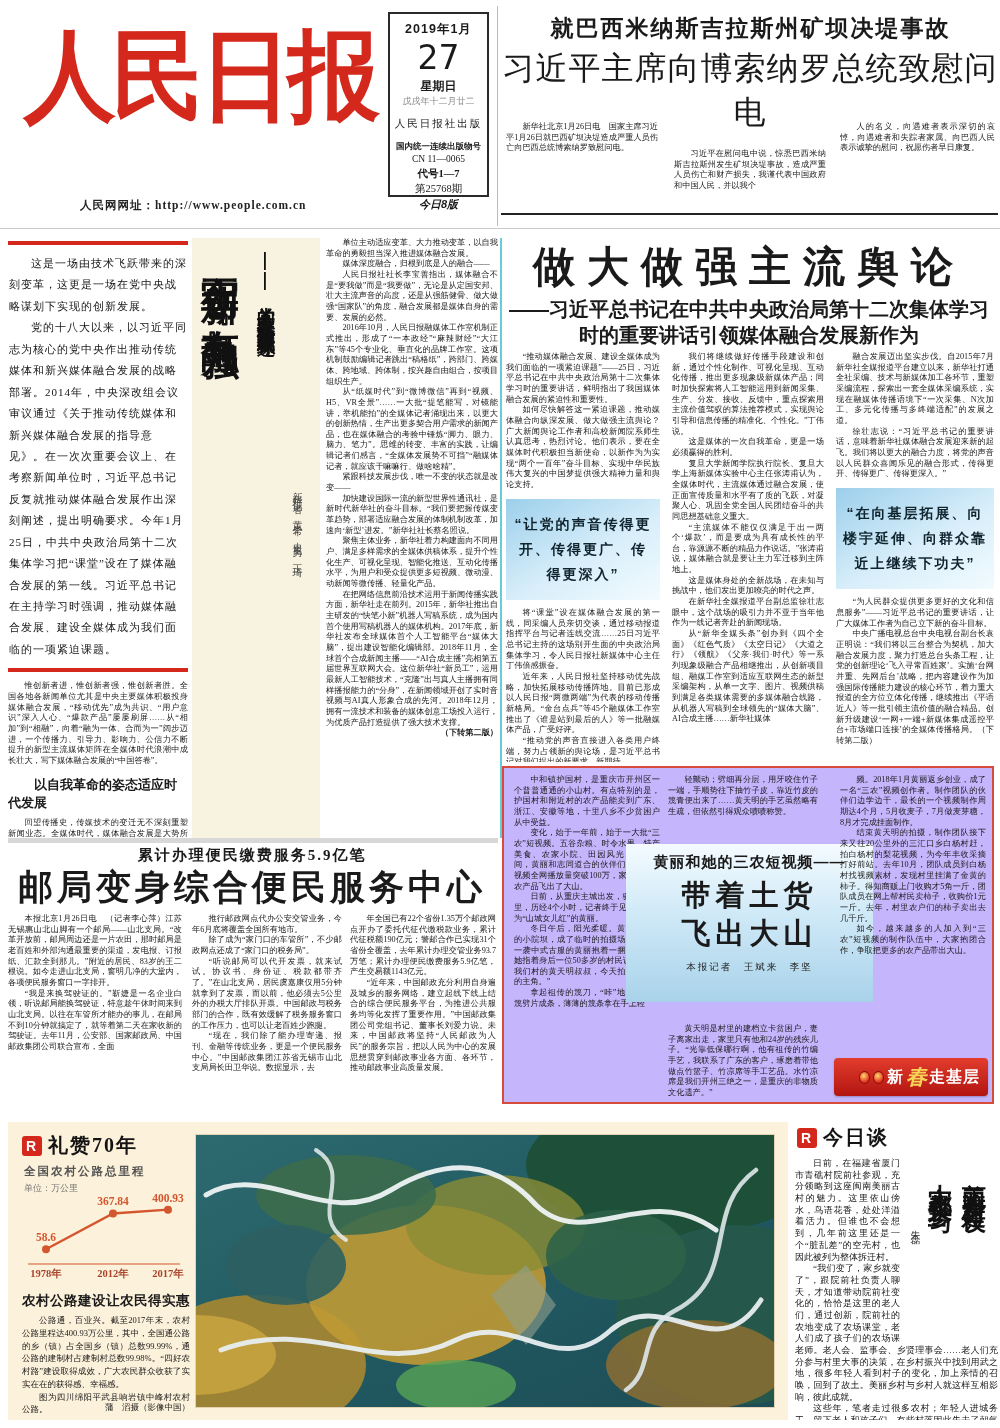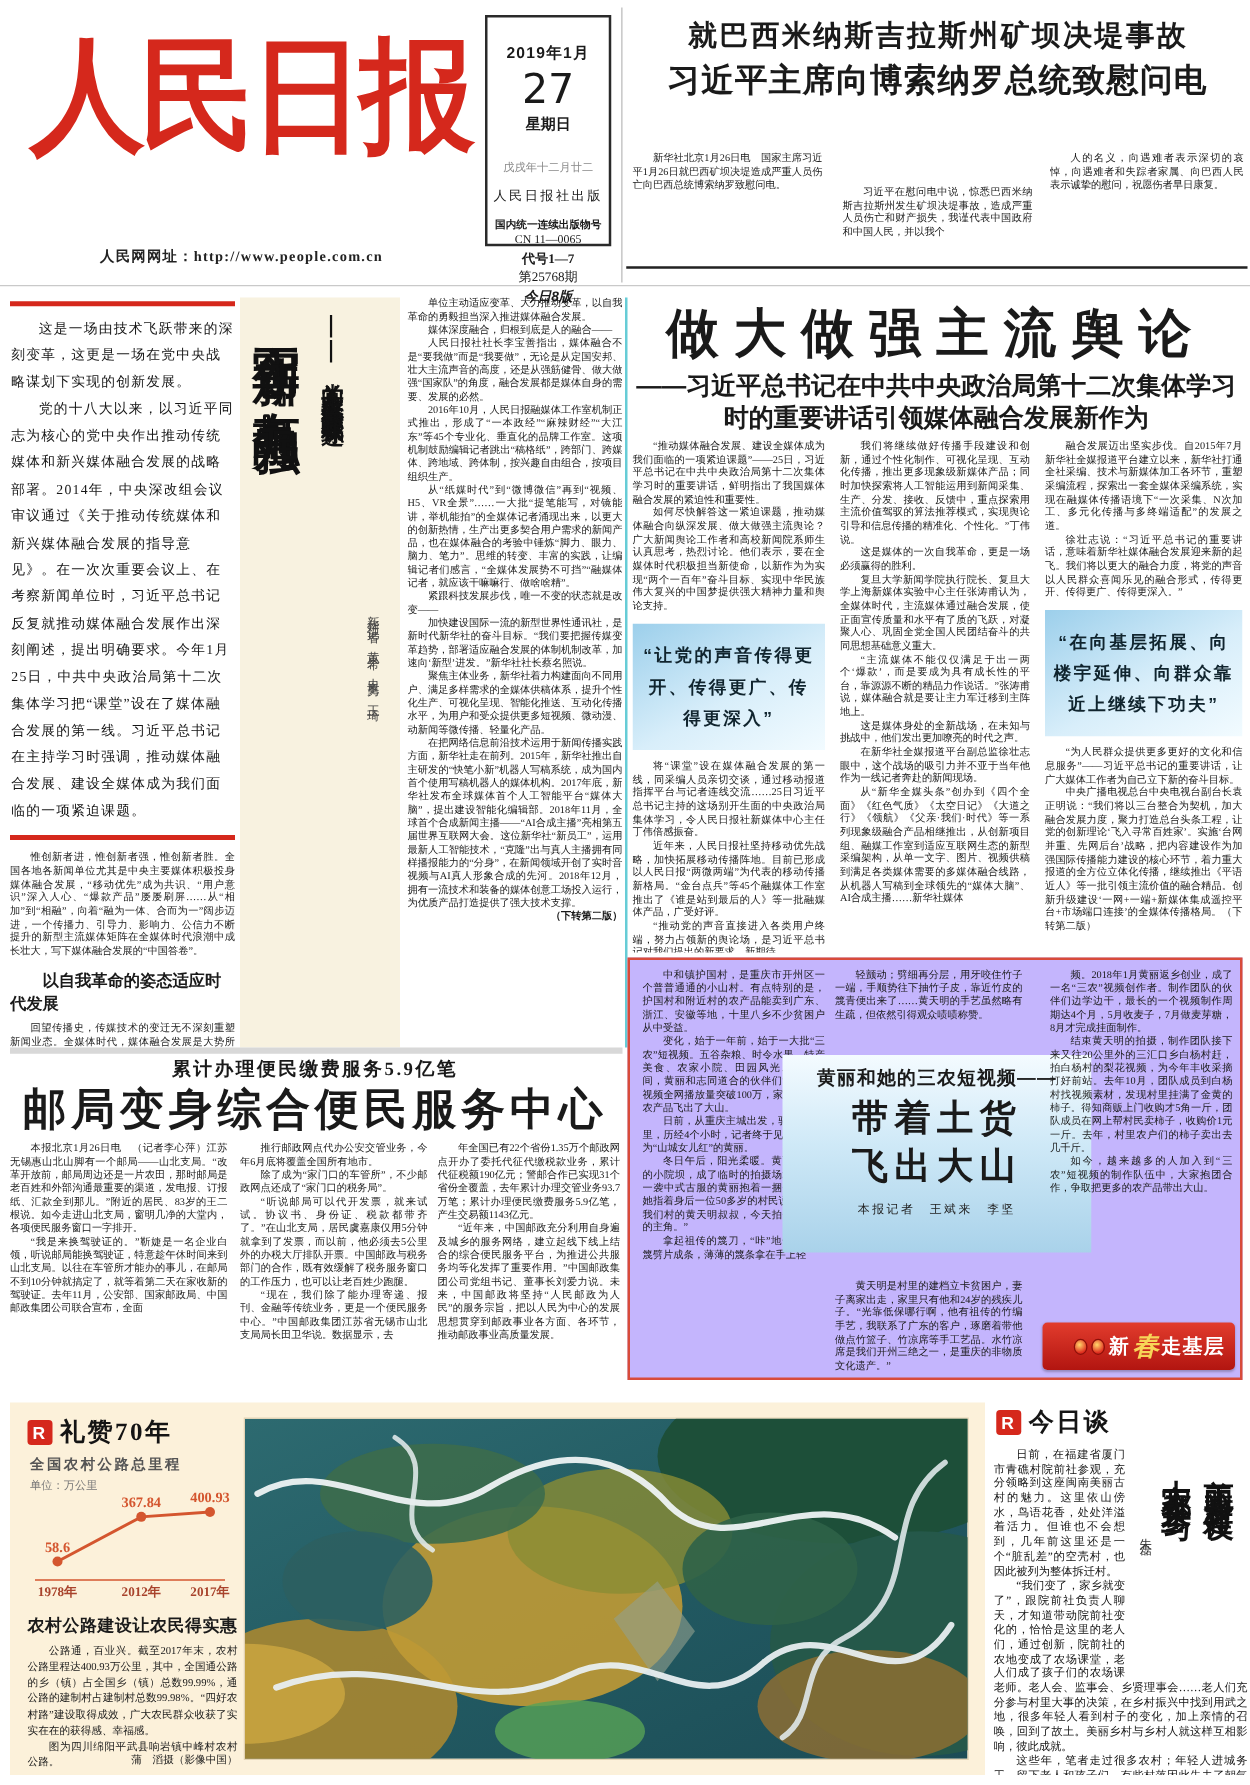--- a/index.html
+++ b/index.html
@@ -7,35 +7,35 @@
         font-family:"Liberation Serif","DejaVu Serif",serif;color:#1a1a1a;overflow:hidden;}
   .hei{font-family:"Liberation Sans","DejaVu Sans",sans-serif;}
   .abs{position:absolute;}
   .ctr{text-align:center;}
   
   #mast-title{left:24px;top:2px;width:372px;height:150px;font-size:92px;font-weight:bold;
               color:#d5281c;letter-spacing:-4px;transform:scaleY(1.08);line-height:150px;white-space:nowrap;}
   #mast-en{left:58px;top:152px;width:306px;font-size:21px;font-weight:bold;color:#d5281c;letter-spacing:9px;text-align:center;}
   #mast-url{left:80px;top:198px;width:320px;font-size:11.5px;font-weight:bold;color:#222;letter-spacing:1px;}
   #date-box{left:388px;top:12px;width:101px;height:185px;border:2px solid #2a2a2a;box-sizing:border-box;
-            text-align:center;padding-top:20px;background:#fff;}
+            text-align:center;padding-top:7px;background:#fff;}
   #date-box .ym{font-size:12.5px;font-weight:bold;letter-spacing:1px;}
   #date-box .day{font-size:33px;font-family:"DejaVu Sans",sans-serif;line-height:1.1;margin-top:2px;}
   #date-box .wd{font-size:12px;font-weight:bold;margin-top:2px;}
-  #date-box .lunar{font-size:9px;color:#8a8a8a;margin-top:20px;}
+  #date-box .lunar{font-size:9px;color:#8a8a8a;margin-top:0;}
   #date-box .pub{font-size:10.5px;margin-top:9px;letter-spacing:2px;}
   #date-box .pnl{font-size:8.5px;font-weight:bold;margin-top:10px;}
   #date-box .pno{font-size:9.5px;margin-top:1px;}
   #date-box .code{font-size:10.5px;font-weight:bold;margin-top:3px;}
   #date-box .issue{font-size:10.5px;margin-top:1px;}
   #date-box .pages{font-size:11px;font-weight:bold;margin-top:1px;font-style:italic;}
   #header-vline{left:497px;top:6px;width:1px;height:220px;background:#bbb;}
   
   #top-kicker{left:505px;top:13px;width:491px;font-size:23px;font-weight:bold;letter-spacing:2px;}
-  #top-headline{left:501px;top:47px;width:498px;font-size:26px;font-weight:bold;letter-spacing:1px;}
+  #top-headline{left:501px;top:47px;width:498px;font-size:32px;font-weight:normal;letter-spacing:1px;}
   .tcol{top:122px;height:88px;overflow:hidden;}
   #tcol1{left:506px;width:152px;} #tcol2{left:674px;width:152px;margin-top:27px;} #tcol3{left:840px;width:155px;}
   #top-rule{left:501px;top:213px;width:497px;height:2px;background:#222;}
   #header-rule{left:0;top:228px;width:1000px;height:1px;background:#c9c9c9;}
   
   .col{position:absolute;font-size:8.2px;line-height:1.3;text-align:justify;color:#191919;overflow:hidden;}
   .col p{margin:0;text-indent:2em;}
   .jump{text-align:right;font-weight:bold;text-indent:0;}
   
   #left-col{left:8px;top:238px;width:180px;height:600px;overflow:hidden;}

